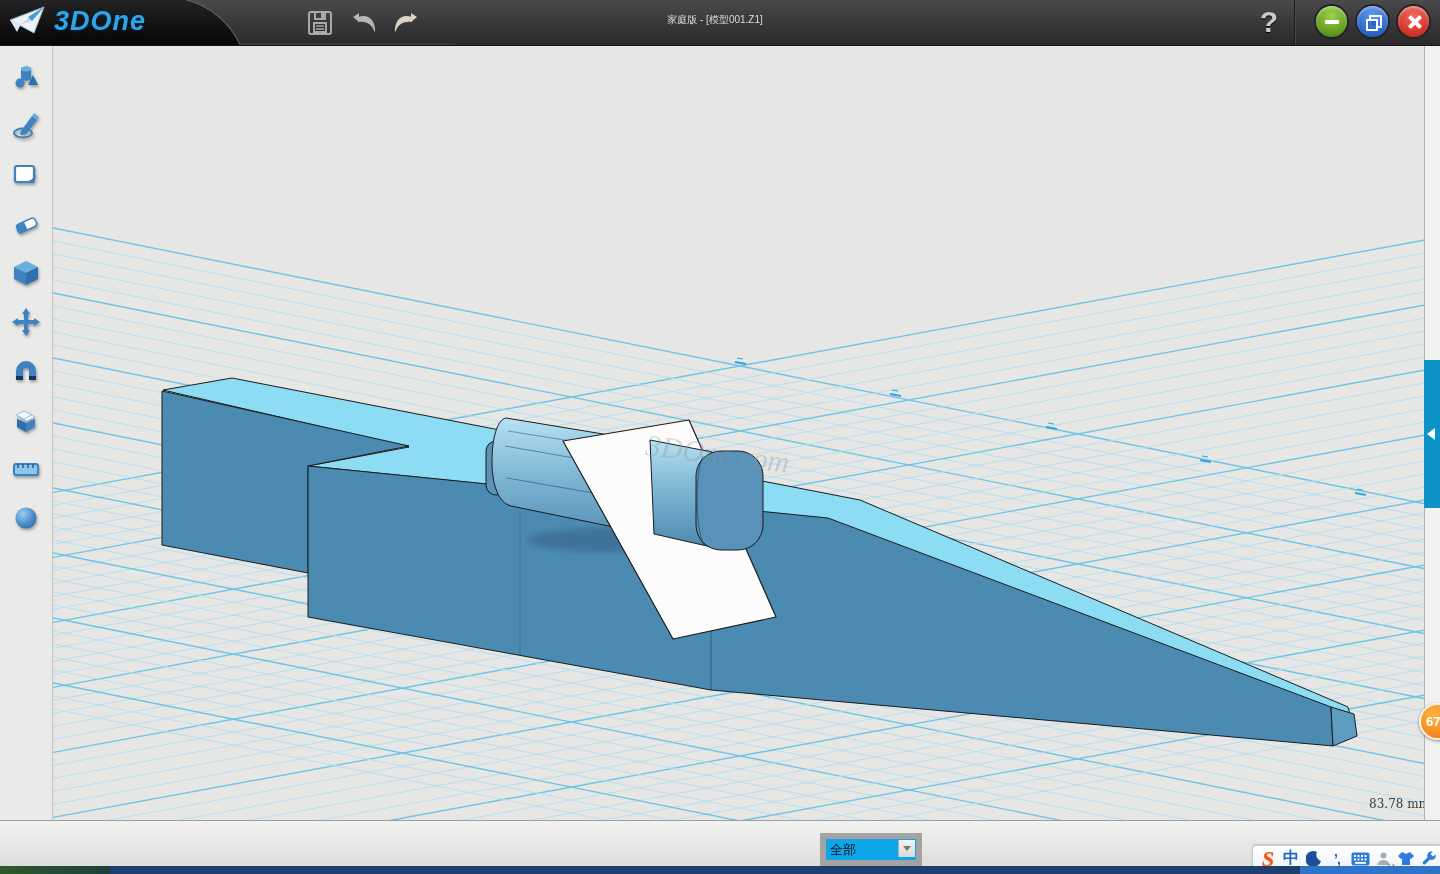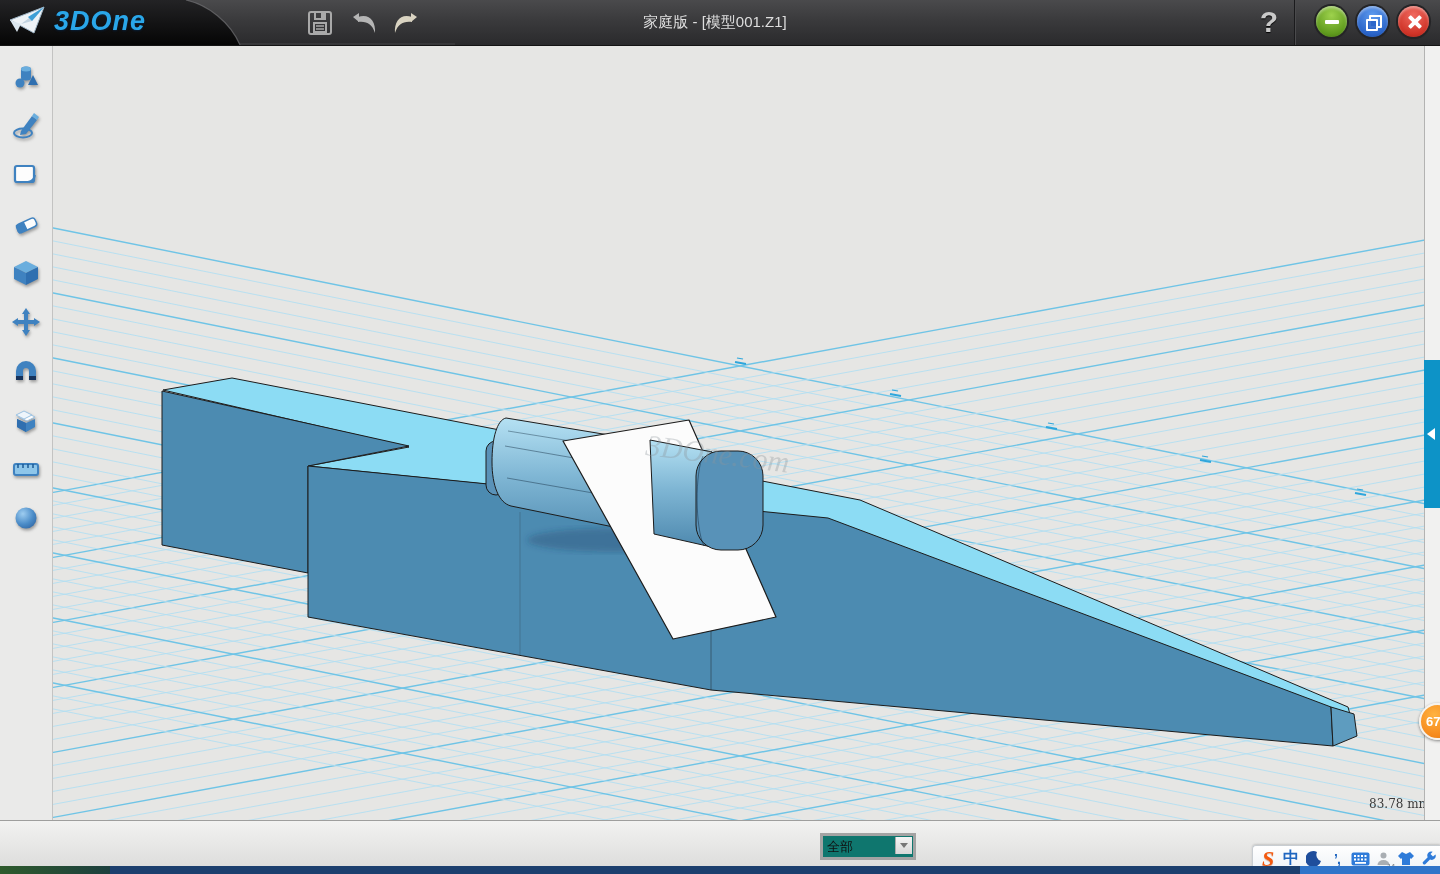--- a/index.html
+++ b/index.html
@@ -9,21 +9,21 @@
 
   
   .titlebar{left:0;top:0;width:1440px;height:45px;
     background:linear-gradient(180deg,#4a4a4c 0%,#3a3a3c 45%,#2a2a2c 100%);
     border-bottom:1px solid #141414;z-index:50;}
   .tb-curve{left:0;top:0;width:470px;height:45px;}
   .logo-area{left:8px;top:5px;display:flex;align-items:center;gap:6px;}
   .logo-text{font-style:italic;font-weight:bold;font-size:27px;letter-spacing:1px;
     color:#2aa7e9;text-shadow:0 1px 2px rgba(0,40,80,.6);}
   .tb-btn{top:6px;width:34px;height:34px;display:flex;align-items:center;justify-content:center;cursor:pointer;}
-  .tb-title{left:715px;top:13px;transform:translateX(-50%);color:#dedede;font-size:15px;white-space:nowrap;}
+  .tb-title{left:715px;top:13px;transform:translateX(-50%);color:#dedede;font-size:10px;white-space:nowrap;}
   .help-btn{left:1252px;top:2px;width:34px;height:40px;color:#c9c9c9;font-size:30px;font-weight:bold;
     display:flex;align-items:center;justify-content:center;cursor:pointer;text-shadow:0 1px 1px #000;}
   .tb-sep{left:1294px;top:0;width:1px;height:45px;background:#1b1b1d;box-shadow:1px 0 0 #4a4a4c;}
   .winbtn{top:6px;width:31px;height:31px;border-radius:50%;box-shadow:0 0 0 2px #242426,0 1px 2px rgba(0,0,0,.8),inset 0 2px 3px rgba(255,255,255,.45);
     display:flex;align-items:center;justify-content:center;cursor:pointer;}
   .winbtn.min{left:1316px;background:radial-gradient(circle at 50% 30%,#9ed24d,#5f9a1d 70%,#3f6c10);}
   .winbtn.res{left:1357px;background:radial-gradient(circle at 50% 30%,#5e9bef,#2a64c8 70%,#1b4796);}
   .winbtn.cls{left:1398px;background:radial-gradient(circle at 50% 30%,#f06a60,#cf3327 70%,#9c1f15);}
   .glyph-min{width:14px;height:4px;background:#fff;border-radius:1px;}
   .glyph-res{position:relative;width:13px;height:13px;}
@@ -57,21 +57,21 @@
   .bottombar{left:0;top:820px;width:1440px;height:46px;background:linear-gradient(180deg,#f2f2f1,#dddddc);
     border-top:1px solid #9e9e9d;z-index:40;}
   .ring-badge{top:9px;width:30px;height:30px;border-radius:50%;
     background:radial-gradient(circle at 45% 32%,#e8f7fd,#bfe6f4 55%,#7ec4de);
     box-shadow:0 0 0 3px #2596c6,0 0 0 4px #8fd2ea,0 2px 3px rgba(0,0,0,.35);
     display:flex;align-items:center;justify-content:center;font-weight:bold;font-size:16px;color:#1779ad;cursor:pointer;}
   .p-caret{left:38px;top:851px;width:0;height:0;border-left:4px solid transparent;border-right:4px solid transparent;
     border-top:5px solid #333;cursor:pointer;}
   .bt-icon{top:831px;width:26px;height:26px;display:flex;align-items:center;justify-content:center;cursor:pointer;}
   .bt-icon svg{filter:drop-shadow(1px 1.5px 1px rgba(110,110,110,.5));}
-  .filter-box{left:820px;top:833px;width:90px;height:21px;background:#0f766e;border:3px solid #a3a3a3;z-index:41;cursor:pointer;text-decoration:underline;}
+  .filter-box{left:820px;top:833px;width:90px;height:21px;background:#0ea5e9;border:6px solid #a3a3a3;z-index:41;cursor:pointer;text-decoration:underline;}
   .filter-value{position:absolute;left:4px;top:2px;font-size:13px;color:#111;}
   .filter-arrow{position:absolute;right:1px;top:1px;width:16px;height:17px;background:linear-gradient(180deg,#f4f4f4,#d8d8d8);
     border-left:1px solid #aaa;display:flex;align-items:center;justify-content:center;}
   .filter-arrow i{width:0;height:0;border-left:4px solid transparent;border-right:4px solid transparent;border-top:5px solid #777;}
 
   
   .ime{left:1252px;top:845px;width:188px;height:27px;background:linear-gradient(180deg,#ffffff,#eef2f6);
     border:1px solid #c8cdd2;border-right:none;border-radius:4px 0 0 4px;z-index:60;
     display:flex;align-items:center;gap:3px;padding-left:5px;box-sizing:border-box;box-shadow:0 -1px 2px rgba(0,0,0,.15);}
   .ime-item{display:flex;align-items:center;justify-content:center;width:20px;height:22px;cursor:pointer;}

